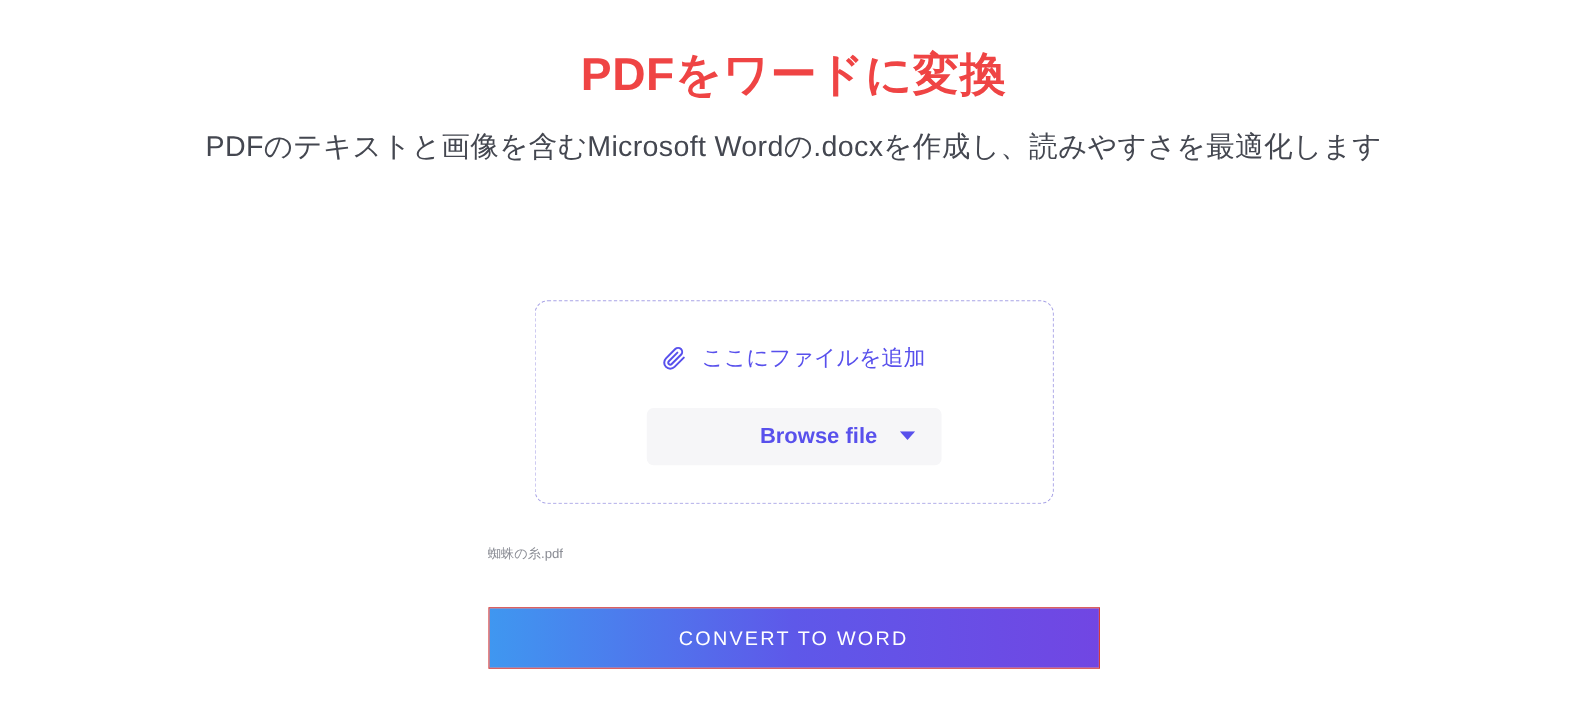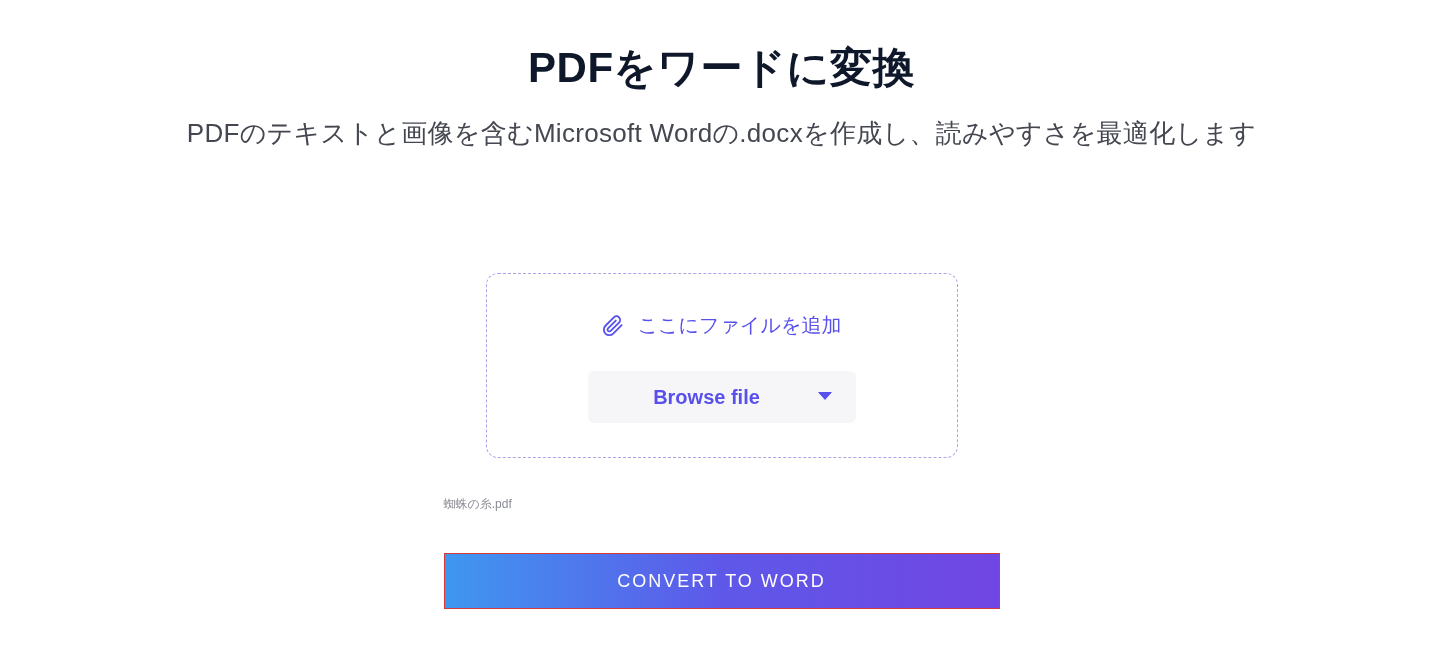--- a/index.html
+++ b/index.html
@@ -13,21 +13,21 @@
       background: #ffffff;
       font-family: -apple-system, BlinkMacSystemFont, "Segoe UI", "Hiragino Sans", "Hiragino Kaku Gothic ProN", Meiryo, sans-serif;
       display: flex;
       flex-direction: column;
       align-items: center;
       padding-top: 40px;
     }
     .page-title {
       font-size: 42px;
       font-weight: 700;
-      color: #0f172a;
+      color: #ef4444;
       text-align: center;
       letter-spacing: 0.5px;
     }
     .page-subtitle {
       font-size: 26px;
       color: #444750;
       text-align: left;
       margin-top: 20px;
       letter-spacing: 0.3px;
     }
@@ -56,21 +56,21 @@
       justify-content: center;
     }
     .browse-btn {
       margin-top: 32px;
       width: 268px;
       height: 52px;
       background: #f6f6f8;
       border-radius: 6px;
       display: flex;
       align-items: center;
-      justify-content: center;
+      justify-content: flex-end;
       gap: 40px;
       color: #5850ec;
       font-size: 20px;
       font-weight: 600;
       cursor: pointer;
       border: none;
       position: relative;
       padding: 0 28px;
     }
     .browse-btn-text {

